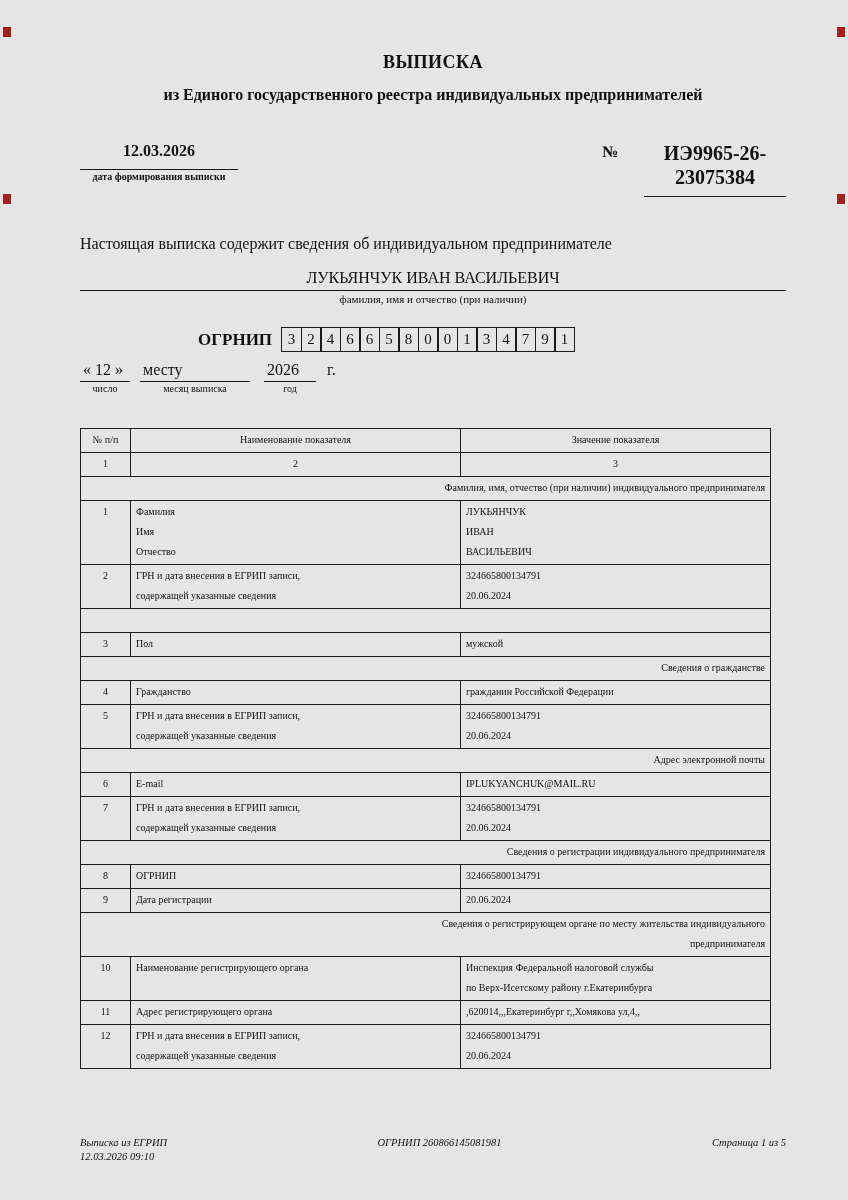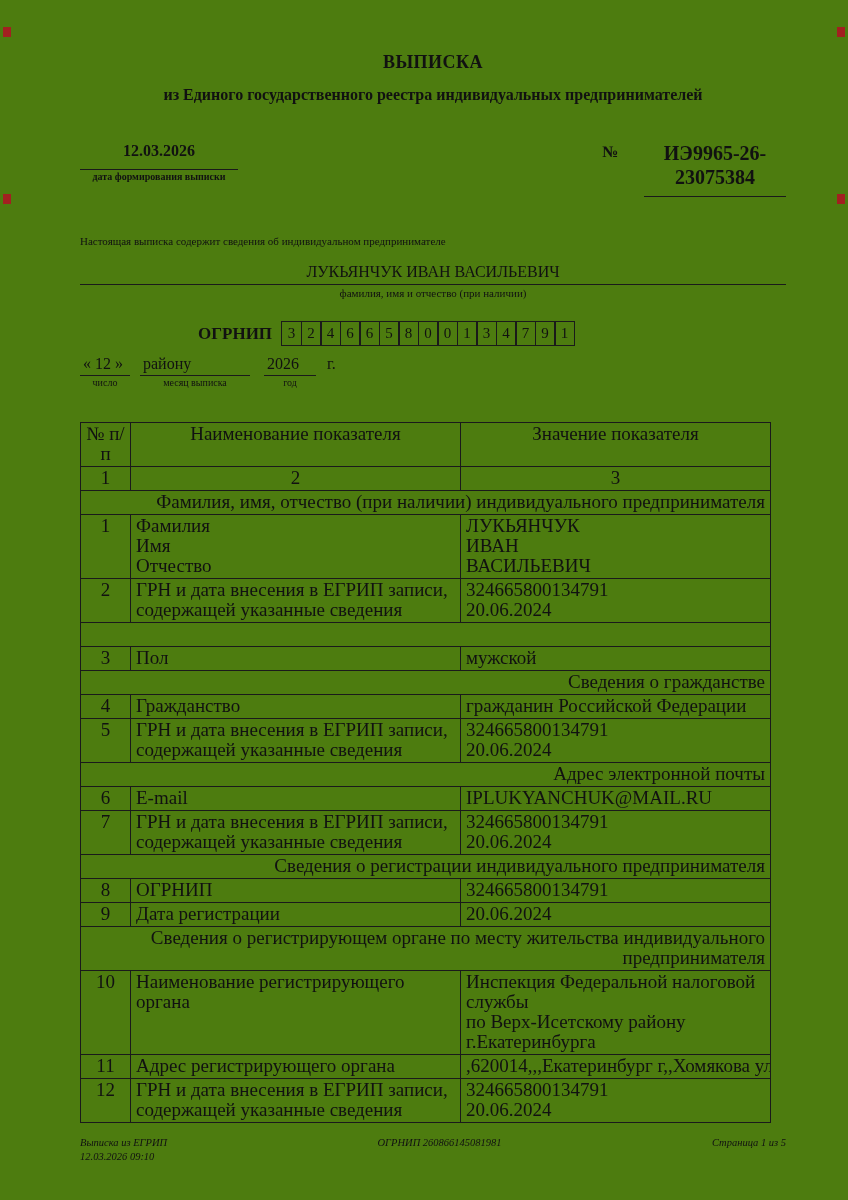--- a/index.html
+++ b/index.html
@@ -1,34 +1,34 @@
 <!DOCTYPE html>
 <html><head>
 <meta charset="utf-8">
 <style>
   html,body{margin:0;padding:0;background:#ffffff;}
-  .page{position:relative;width:848px;height:1200px;background:#4d7c0f;
+  .page{position:relative;width:848px;height:1200px;background:#e5e5e5;
         font-family:"Liberation Serif","DejaVu Serif",serif;color:#111;overflow:hidden;}
   .content{position:relative;margin:0 62px 0 80px;width:706px;}
 
   
   .title{padding-top:52px;text-align:center;font-size:18px;font-weight:bold;letter-spacing:.5px;}
   .subtitle{margin-top:13px;text-align:center;font-size:16px;font-weight:bold;}
 
   .dateno-row{margin-top:38px;display:flex;justify-content:space-between;align-items:flex-start;font-weight:bold;}
   .form-date{width:158px;text-align:center;border-bottom:1.5px solid #1a1a1a;
              padding-bottom:9px;font-size:16px;position:relative;}
   .form-date .cap{position:absolute;top:100%;left:50%;transform:translateX(-50%);
                   margin-top:2px;font-size:10px;white-space:nowrap;}
   .doc-number{display:flex;align-items:flex-start;}
   .num-sign{font-size:16px;margin-right:26px;margin-top:1px;}
   .num-val{width:142px;text-align:center;font-size:20px;line-height:1.18;
            border-bottom:1.5px solid #1a1a1a;padding-bottom:7px;white-space:pre-line;}
 
-  .intro{margin-top:38px;font-size:11px;}
+  .intro{margin-top:38px;font-size:16px;}
   .name-line{margin-top:16px;border-bottom:1.5px solid #1a1a1a;text-align:center;
              font-size:16px;padding-bottom:3px;}
   .name-cap{text-align:center;font-size:11px;margin-top:2px;}
 
   .ogrnip-row{margin-top:22px;margin-left:118px;display:flex;align-items:center;}
   .ogrnip-label{font-size:17px;font-weight:bold;margin-right:9px;}
   .digit-boxes{display:flex;}
   .digit-box{width:19px;height:23px;border:1.5px solid #1a1a1a;margin-left:-1.5px;
              display:flex;align-items:center;justify-content:center;font-size:15px;}
   .digit-box:first-child{margin-left:0;}
@@ -39,21 +39,21 @@
           position:relative;padding:0 3px 2px;}
   .dfield .cap{position:absolute;top:100%;left:50%;transform:translateX(-50%);
                margin-top:2px;font-size:10px;white-space:nowrap;}
   .dfield.day{min-width:44px;}
   .dfield.month{min-width:104px;margin-left:6px;}
   .dfield.year{min-width:46px;margin-left:10px;}
   .year-suffix{margin-left:7px;}
 
   
   table.main{margin-top:46px;border-collapse:collapse;width:690px;table-layout:fixed;}
-  table.main td,table.main th{border:1.5px solid #1a1a1a;font-size:19px;font-weight:normal;
+  table.main td,table.main th{border:1.5px solid #1a1a1a;font-size:10px;font-weight:normal;
         line-height:20px;padding:1px 5px 2px;vertical-align:top;white-space:pre-line;
         font-family:"Liberation Serif","DejaVu Serif",serif;color:#111;}
   col.c1{width:50px;}col.c2{width:330px;}col.c3{width:310px;}
   .th-cell{text-align:center;}
   .colnum-cell{text-align:center;}
   .num-cell{text-align:center;}
   .section-cell{text-align:right;font-weight:bold;}
   .empty-cell{height:15px;line-height:15px;}
   .val-cell.nowrap{white-space:nowrap;overflow:hidden;}
 
@@ -116,21 +116,21 @@
         </div>
     </div>
 
 
     <div class="state-date">
       <span class="dfield day">
         <span>« 12 »</span>
         <span class="cap">число</span>
       </span>
       <span class="dfield month">
-        <span>району</span>
+        <span>месту</span>
         <span class="cap">месяц выписка</span>
       </span>
       <span class="dfield year">
         <span>2026</span>
         <span class="cap">год</span>
       </span>
       <span class="year-suffix">г.</span>
     </div>
 
     <table class="main">

